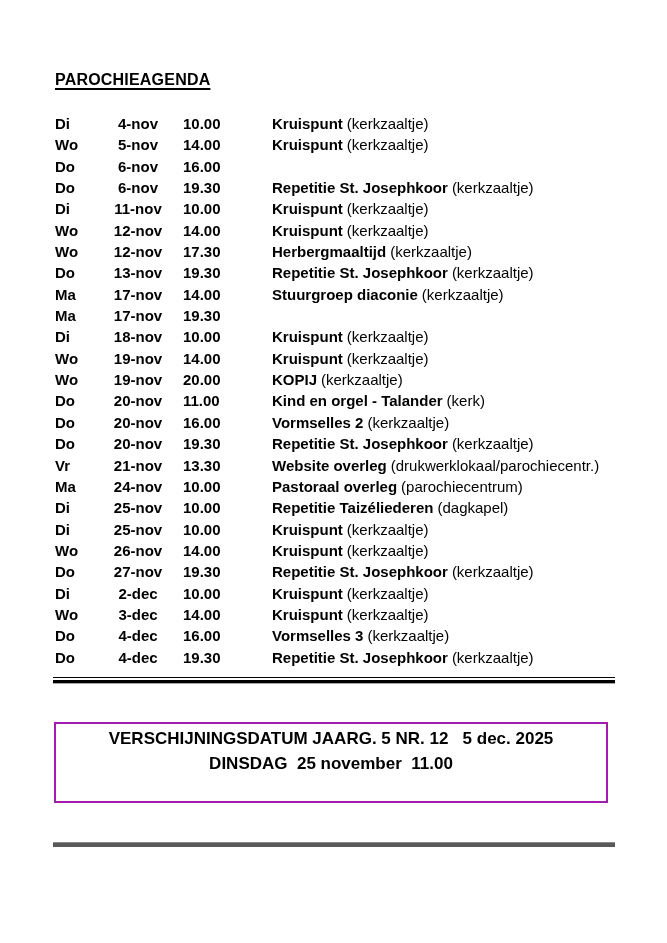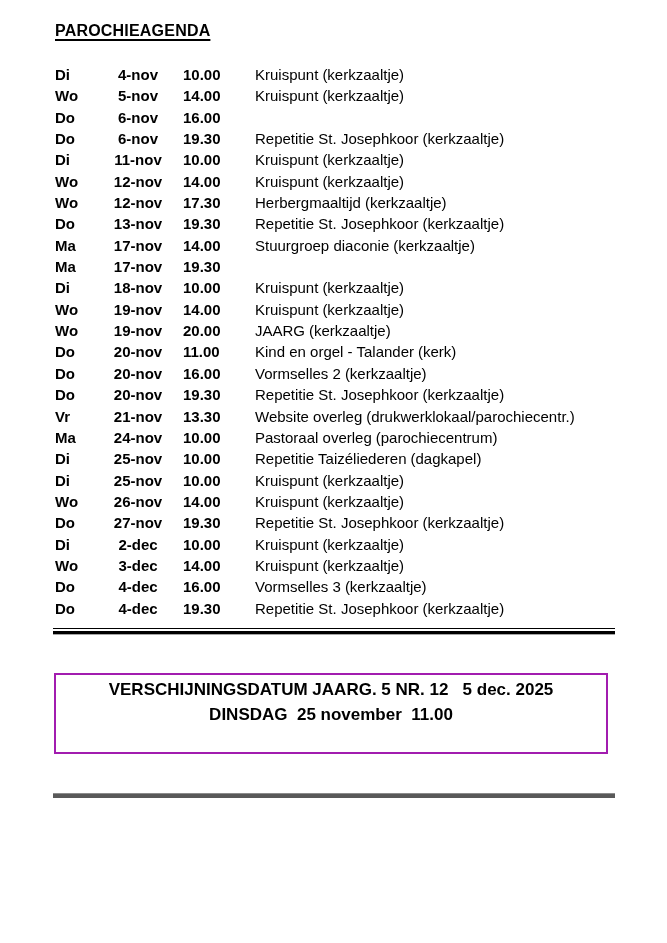--- a/index.html
+++ b/index.html
@@ -3,21 +3,21 @@
 <meta charset="utf-8">
 <style>
   html, body { margin: 0; padding: 0; }
   body {
     width: 667px; height: 943px;
     background: #ffffff;
     color: #000000;
     font-family: "Liberation Sans", sans-serif;
     overflow: hidden;
   }
-  .page { padding: 21px 0 0 55px; box-sizing: border-box; width: 614px; height: 943px; }
+  .page { padding: 70px 0 0 55px; box-sizing: border-box; width: 614px; height: 943px; }
 
   .page-title {
     font-size: 16px;
     font-weight: bold;
     line-height: 19px;
     text-decoration: underline;
     text-decoration-thickness: 2px;
     text-underline-offset: 3px;
     letter-spacing: 0.2px;
     margin: 0 0 24px 0;
@@ -27,21 +27,21 @@
   .row {
     display: flex;
     line-height: 21.35px;
     font-size: 15px;
     white-space: nowrap;
   }
   .row .day  { font-weight: bold; width: 46px; }
   .row .date { font-weight: bold; width: 74px; text-align: center; }
   .row .time { font-weight: bold; width: 80px; padding-left: 8px; box-sizing: border-box; }
   .row .desc { flex: 1; }
-  .row .event { font-weight: normal; }
+  .row .event { font-weight: bold; margin-left: 17px; }
   .row .loc  { font-weight: normal; margin-left: 4px; text-align: right; }
 
   .hr-thinthick {
     width: 562px;
     margin-left: -2px;
     margin-top: 9px;
     height: 2px;
     border-top: 1px solid #000;
     border-bottom: 3px solid #000;
     background: #ffffff;
@@ -161,21 +161,21 @@
       <span class="day">Wo</span>
       <span class="date">19-nov</span>
       <span class="time">14.00</span>
       <span class="desc"><span class="event">Kruispunt</span><span class="loc">(kerkzaaltje)</span></span>
     </div>
 
     <div class="row">
       <span class="day">Wo</span>
       <span class="date">19-nov</span>
       <span class="time">20.00</span>
-      <span class="desc"><span class="event">JAARG</span><span class="loc">(kerkzaaltje)</span></span>
+      <span class="desc"><span class="event">KOPIJ</span><span class="loc">(kerkzaaltje)</span></span>
     </div>
 
     <div class="row">
       <span class="day">Do</span>
       <span class="date">20-nov</span>
       <span class="time">11.00</span>
       <span class="desc"><span class="event">Kind en orgel - Talander</span><span class="loc">(kerk)</span></span>
     </div>
 
     <div class="row">

